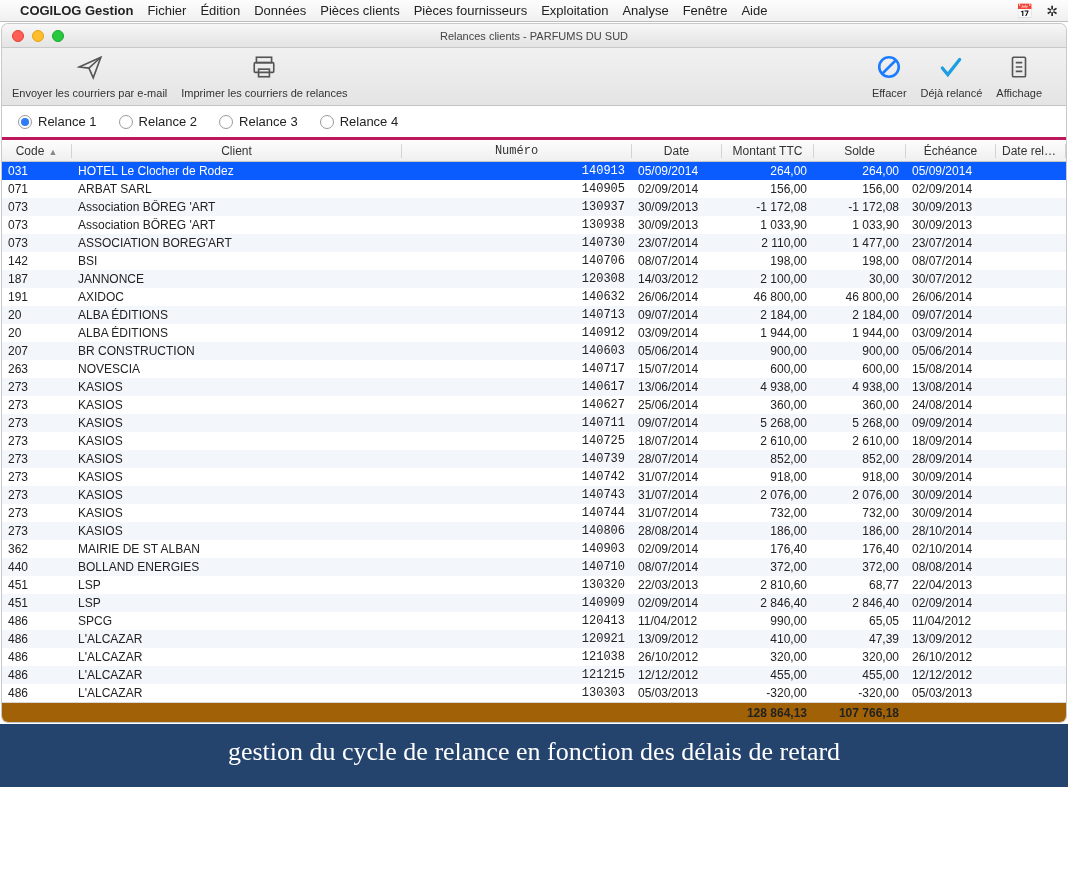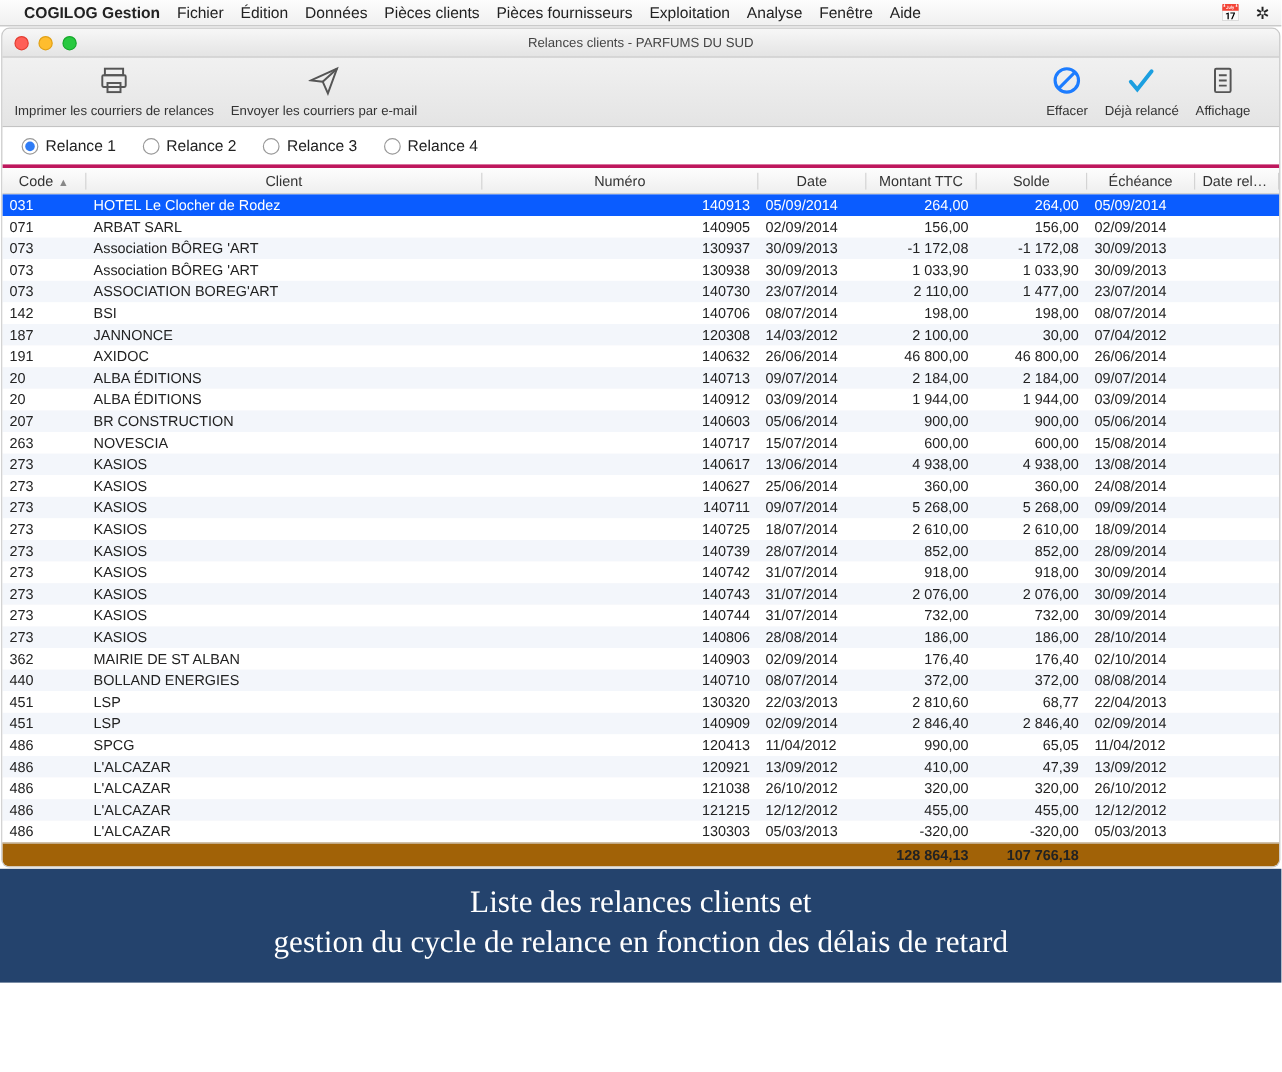--- a/index.html
+++ b/index.html
@@ -38,21 +38,21 @@
   .radio-dot.sel::after { content:""; width:8px; height:8px; border-radius:50%; background:#2f7cf6; }
 
   
   .grid { background:#fff; }
   .ghead, .grow, .gtotal { display:flex; align-items:center; height:18px; font-size:12px; }
   .ghead { height:22px; background:linear-gradient(#fdfdfd,#efefef); border-bottom:1px solid #c7c7c7; color:#333; font-weight:400; }
   .gcell { padding:0 6px; overflow:hidden; white-space:nowrap; text-overflow:ellipsis; border-right:1px solid transparent; }
   .ghead .gcell { border-right:1px solid #d4d4d4; text-align:center; position:relative; }
   .c-code    { width:70px; text-align:left; }
   .c-client  { width:330px; text-align:left; }
-  .c-numero  { width:230px; text-align:right; }
+  .c-numero  { width:230px; text-align:right;font-family:Liberation Mono, monospace; }
   .c-date    { width:90px;  text-align:left; }
   .c-montant { width:92px;  text-align:right; }
   .c-solde   { width:92px;  text-align:right; }
   .c-eche    { width:90px;  text-align:left; }
   .c-rel     { flex:1;       text-align:left; }
   .grow:nth-child(odd){ background:#f3f6fb; }
   .grow:nth-child(even){ background:#ffffff; }
   .grow.selected { background:#0a5cff !important; color:#ffffff; }
   .gtotal { height:20px; background:#a16207; border-top:1px solid #d8d8d8; font-weight:700; }
   .sort-arrow { font-size:9px; color:#888; margin-left:4px; }
@@ -90,35 +90,35 @@
       <span class="tl-min"></span>
       <span class="tl-max"></span>
     </div>
     <div class="title">Relances clients - PARFUMS DU SUD</div>
   </div>
 
   <div class="toolbar">
     <div class="tool-btn">
       <span class="glyph">
         <svg class="ico" viewBox="0 0 24 24" fill="none" stroke="#555" stroke-width="1.5">
+            <path d="M2 12 L22 3 L15 22 L11 13 Z"></path>
+            <path d="M11 13 L22 3"></path>
+          </svg>
+      </span>
+      <span class="caption">Envoyer les courriers par e-mail</span>
+    </div>
+    <div class="tool-btn">
+      <span class="glyph">
+        <svg class="ico" viewBox="0 0 24 24" fill="none" stroke="#555" stroke-width="1.5">
             <rect x="5" y="3" width="14" height="5"></rect>
             <rect x="3" y="8" width="18" height="9" rx="1"></rect>
             <rect x="7" y="14" width="10" height="7"></rect>
           </svg>
       </span>
       <span class="caption">Imprimer les courriers de relances</span>
-    </div>
-    <div class="tool-btn">
-      <span class="glyph">
-        <svg class="ico" viewBox="0 0 24 24" fill="none" stroke="#555" stroke-width="1.5">
-            <path d="M2 12 L22 3 L15 22 L11 13 Z"></path>
-            <path d="M11 13 L22 3"></path>
-          </svg>
-      </span>
-      <span class="caption">Envoyer les courriers par e-mail</span>
     </div>
     <div class="tool-spacer"></div>
     <div class="tool-btn">
       <span class="glyph blue-no">
         <svg class="ico" viewBox="0 0 24 24" fill="none" stroke="#1c7cff" stroke-width="2.4">
             <circle cx="12" cy="12" r="9"></circle>
             <line x1="5.5" y1="18.5" x2="18.5" y2="5.5"></line>
           </svg>
       </span>
       <span class="caption">Effacer</span>
@@ -235,21 +235,21 @@
           <div class="gcell c-eche">08/07/2014</div>
           <div class="gcell c-rel"></div>
         </div>
         <div class="grow">
           <div class="gcell c-code">187</div>
           <div class="gcell c-client">JANNONCE</div>
           <div class="gcell c-numero">120308</div>
           <div class="gcell c-date">14/03/2012</div>
           <div class="gcell c-montant">2 100,00</div>
           <div class="gcell c-solde">30,00</div>
-          <div class="gcell c-eche">07/04/2012</div>
+          <div class="gcell c-eche">30/07/2012</div>
           <div class="gcell c-rel"></div>
         </div>
         <div class="grow">
           <div class="gcell c-code">191</div>
           <div class="gcell c-client">AXIDOC</div>
           <div class="gcell c-numero">140632</div>
           <div class="gcell c-date">26/06/2014</div>
           <div class="gcell c-montant">46 800,00</div>
           <div class="gcell c-solde">46 800,00</div>
           <div class="gcell c-eche">26/06/2014</div>
@@ -483,15 +483,14 @@
       <div class="gcell c-date"></div>
       <div class="gcell c-montant">128 864,13</div>
       <div class="gcell c-solde">107 766,18</div>
       <div class="gcell c-eche"></div>
       <div class="gcell c-rel"></div>
     </div>
   </div>
 </div>
 
 <div class="banner">
-  <div>Liste des relances clients et</div>
   <div>gestion du cycle de relance en fonction des délais de retard</div>
 </div>
 
 </body></html>

